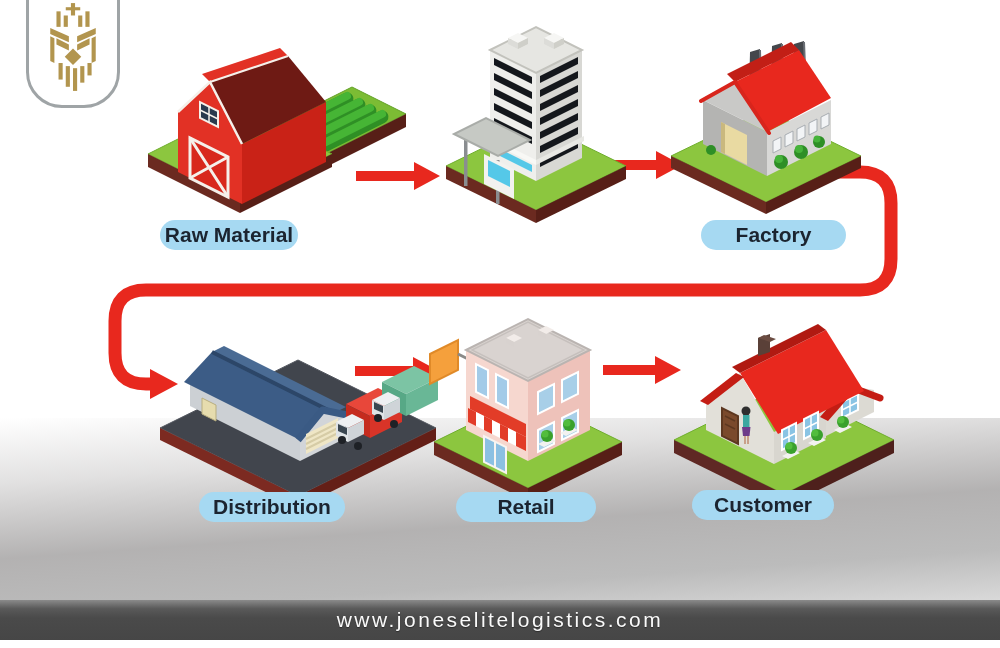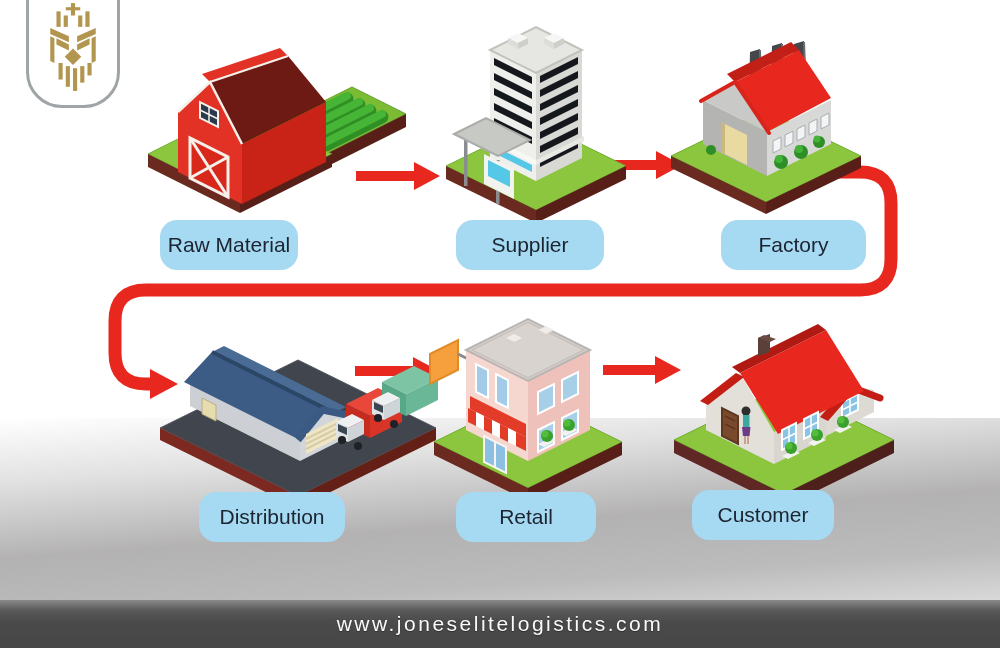--- a/index.html
+++ b/index.html
@@ -4,35 +4,35 @@
 <style>
   html,body{margin:0;padding:0;background:#fff;}
   .stage{position:relative;width:1000px;height:648px;background:#ffffff;overflow:hidden;
          font-family:"Liberation Sans",sans-serif;}
   .abs{position:absolute;}
   
   .gray-band{left:0;right:0;top:418px;height:182px;
     background:linear-gradient(176deg,rgba(190,188,188,0) 0%,rgba(178,176,176,.38) 26%,
       rgba(158,156,156,.78) 56%,rgba(182,182,182,.92) 80%,#d9d9d9 100%);}
   
-  .footer{left:0;right:0;top:600px;height:48px;
+  .footer{left:0;right:0;top:600px;height:40px;
     background:linear-gradient(#8a8a8a 0%,#595959 22%,#4a4a4a 45%,#464646 100%);
     display:flex;align-items:center;justify-content:center;}
   .footer span{color:#fafafa;font-size:21px;letter-spacing:2.5px;text-shadow:0 1px 1px rgba(0,0,0,.4);}
   
   .logo-card{left:26px;top:-44px;width:94px;height:152px;background:#fff;
     border:3px solid #9fa4a6;border-radius:36px;box-sizing:border-box;
     display:flex;align-items:flex-end;justify-content:center;padding-bottom:14px;}
   
-  .pill{height:50px;border-radius:17px;background:#a6d9f2;
+  .pill{height:30px;border-radius:17px;background:#a6d9f2;
     display:flex;align-items:center;justify-content:center;
-    font-weight:400;font-size:21px;color:#1b2430;}
+    font-weight:700;font-size:21px;color:#1b2430;}
   .p-raw{left:160px;top:220px;width:138px;}
   .p-sup{left:456px;top:220px;width:148px;}
-  .p-fac{left:721px;top:220px;width:145px;}
+  .p-fac{left:701px;top:220px;width:145px;}
   .p-dis{left:199px;top:492px;width:146px;}
   .p-ret{left:456px;top:492px;width:140px;}
   .p-cus{left:692px;top:490px;width:142px;text-align:right;}
   svg{display:block;}
 </style>
 </head>
 <body>
 
 <div class="stage">
 
@@ -304,23 +304,20 @@
         <circle cx="149" cy="137" r="3.5" fill="#52bd3c"></circle>
       <polygon points="168,134 180,128 186,131 174,137" fill="#f2f2f0"></polygon>
       <circle cx="177" cy="126" r="6" fill="#3aa12c"></circle>
         <circle cx="175" cy="124" r="3.5" fill="#52bd3c"></circle>
     </g>
   </svg>
 
   <div class="abs pill p-raw">
     <span>Raw Material</span>
     </div>
-  <div class="abs pill p-sup">
-    <span>Supplier</span>
-    </div>
   <div class="abs pill p-fac">
     <span>Factory</span>
     </div>
   <div class="abs pill p-ret">
     <span>Retail</span>
     </div>
   <div class="abs pill p-dis">
     <span>Distribution</span>
     </div>
   <div class="abs pill p-cus">

